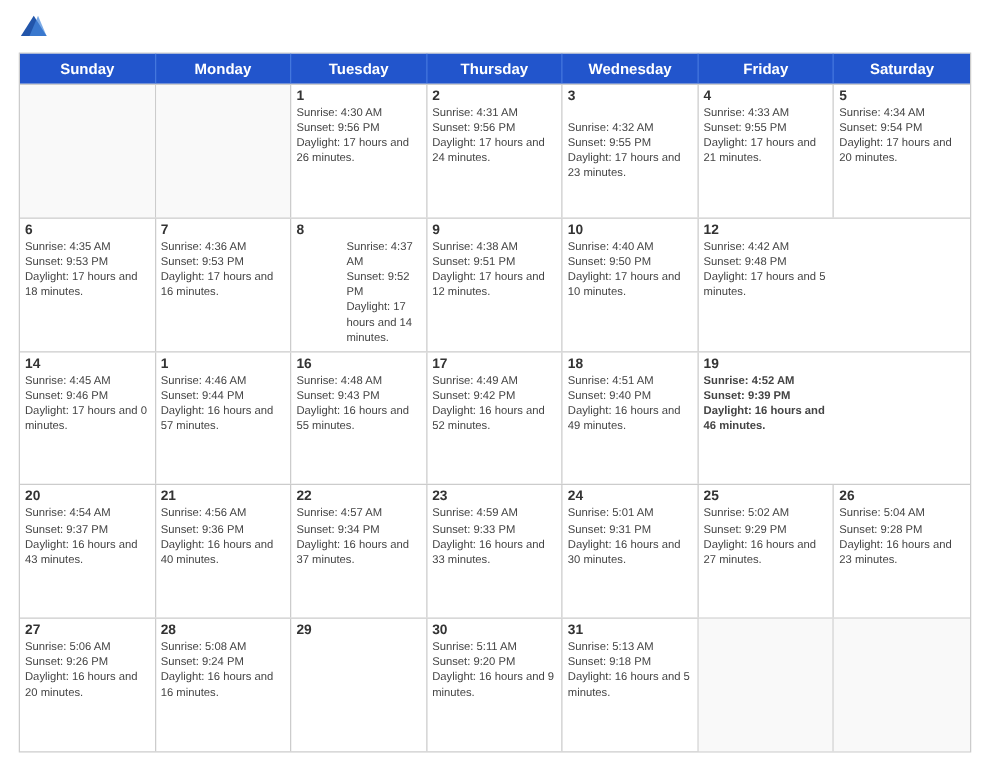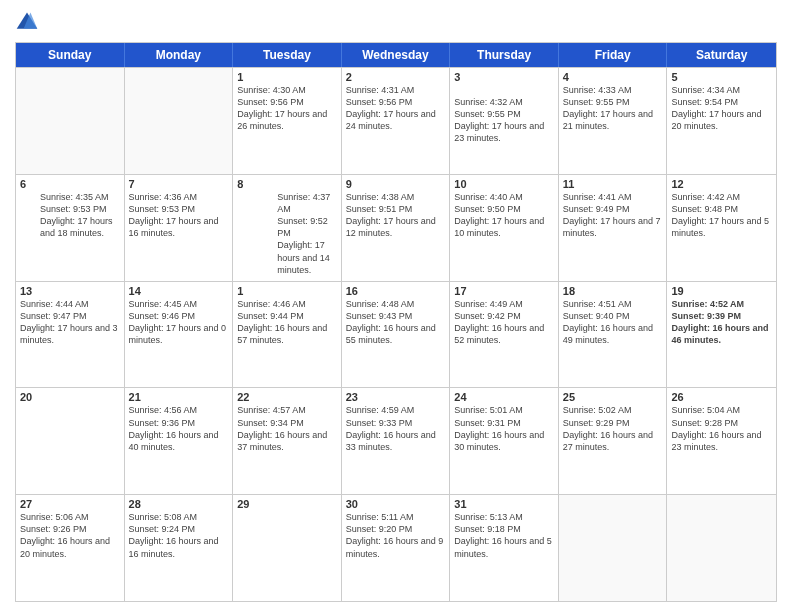--- a/index.html
+++ b/index.html
@@ -134,22 +134,22 @@
       <div class="main-title"></div>
       <div class="subtitle"></div>
     </div>
   </div>
 
   <div class="calendar">
     <div class="cal-header" id="cal-header">
         <div class="cal-header-cell">Sunday</div>
         <div class="cal-header-cell">Monday</div>
         <div class="cal-header-cell">Tuesday</div>
+        <div class="cal-header-cell">Thursday</div>
         <div class="cal-header-cell">Wednesday</div>
-        <div class="cal-header-cell">Thursday</div>
         <div class="cal-header-cell">Friday</div>
         <div class="cal-header-cell">Saturday</div>
       </div>
     <div class="cal-body" id="cal-body">
         <div class="cal-row">
           <div class="cal-cell empty"></div>
           <div class="cal-cell empty"></div>
           <div class="cal-cell">
             <span class="day-num">1</span>
             <div class="day-info" style="white-space: pre-line;">Sunrise: 4:30 AM
@@ -177,21 +177,21 @@
           <div class="cal-cell">
             <span class="day-num">5</span>
             <div class="day-info" style="white-space: pre-line;">Sunrise: 4:34 AM
 Sunset: 9:54 PM
 Daylight: 17 hours and 20 minutes.</div>
           </div>
         </div>
         <div class="cal-row">
           <div class="cal-cell">
             <span class="day-num">6</span>
-            <div class="day-info" style="white-space: pre-line; margin-left: 20px;">Sunrise: 4:35 AM
+            <div class="day-info" style="white-space: pre-line;">Sunrise: 4:35 AM
 Sunset: 9:53 PM
 Daylight: 17 hours and 18 minutes.</div>
           </div>
           <div class="cal-cell">
             <span class="day-num">7</span>
             <div class="day-info" style="white-space: pre-line;">Sunrise: 4:36 AM
 Sunset: 9:53 PM
 Daylight: 17 hours and 16 minutes.</div>
           </div>
           <div class="cal-cell">
@@ -206,40 +206,28 @@
 Sunset: 9:51 PM
 Daylight: 17 hours and 12 minutes.</div>
           </div>
           <div class="cal-cell">
             <span class="day-num">10</span>
             <div class="day-info" style="white-space: pre-line;">Sunrise: 4:40 AM
 Sunset: 9:50 PM
 Daylight: 17 hours and 10 minutes.</div>
           </div>
           <div class="cal-cell">
-            <span class="day-num">11</span>
-            <div class="day-info" style="white-space: pre-line;">Sunrise: 4:41 AM
-Sunset: 9:49 PM
-Daylight: 17 hours and 7 minutes.</div>
-          </div>
-          <div class="cal-cell">
             <span class="day-num">12</span>
             <div class="day-info" style="white-space: pre-line;">Sunrise: 4:42 AM
 Sunset: 9:48 PM
 Daylight: 17 hours and 5 minutes.</div>
           </div>
         </div>
         <div class="cal-row">
           <div class="cal-cell">
-            <span class="day-num">13</span>
-            <div class="day-info" style="white-space: pre-line;">Sunrise: 4:44 AM
-Sunset: 9:47 PM
-Daylight: 17 hours and 3 minutes.</div>
-          </div>
-          <div class="cal-cell">
             <span class="day-num">14</span>
             <div class="day-info" style="white-space: pre-line;">Sunrise: 4:45 AM
 Sunset: 9:46 PM
 Daylight: 17 hours and 0 minutes.</div>
           </div>
           <div class="cal-cell">
             <span class="day-num">1</span>
             <div class="day-info" style="white-space: pre-line;">Sunrise: 4:46 AM
 Sunset: 9:44 PM
 Daylight: 16 hours and 57 minutes.</div>
@@ -265,20 +253,23 @@
           <div class="cal-cell">
             <span class="day-num">19</span>
             <div class="day-info" style="white-space: pre-line; font-weight: bold;">Sunrise: 4:52 AM
 Sunset: 9:39 PM
 Daylight: 16 hours and 46 minutes.</div>
           </div>
         </div>
         <div class="cal-row">
           <div class="cal-cell">
             <span class="day-num">20</span>
+            <div class="day-info" style="white-space: pre-line;">Sunrise: 4:54 AM
+Sunset: 9:37 PM
+Daylight: 16 hours and 43 minutes.</div>
           </div>
           <div class="cal-cell">
             <span class="day-num">21</span>
             <div class="day-info" style="white-space: pre-line;">Sunrise: 4:56 AM
 Sunset: 9:36 PM
 Daylight: 16 hours and 40 minutes.</div>
           </div>
           <div class="cal-cell">
             <span class="day-num">22</span>
             <div class="day-info" style="white-space: pre-line;">Sunrise: 4:57 AM

